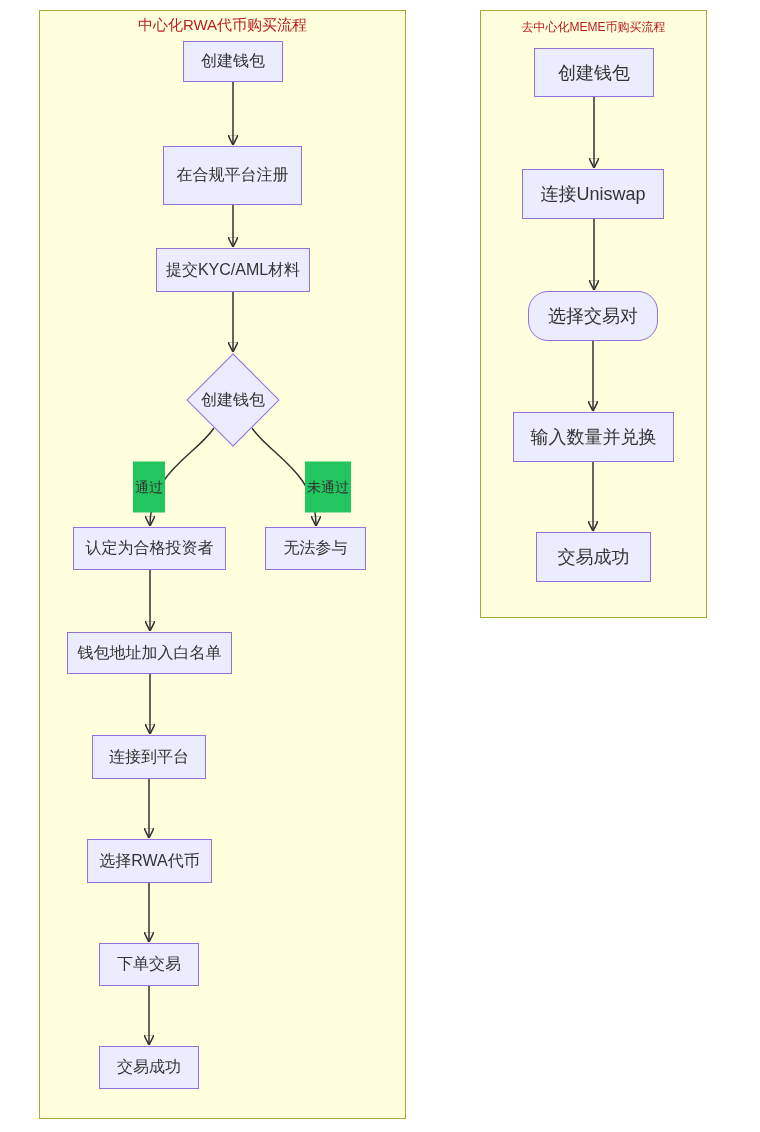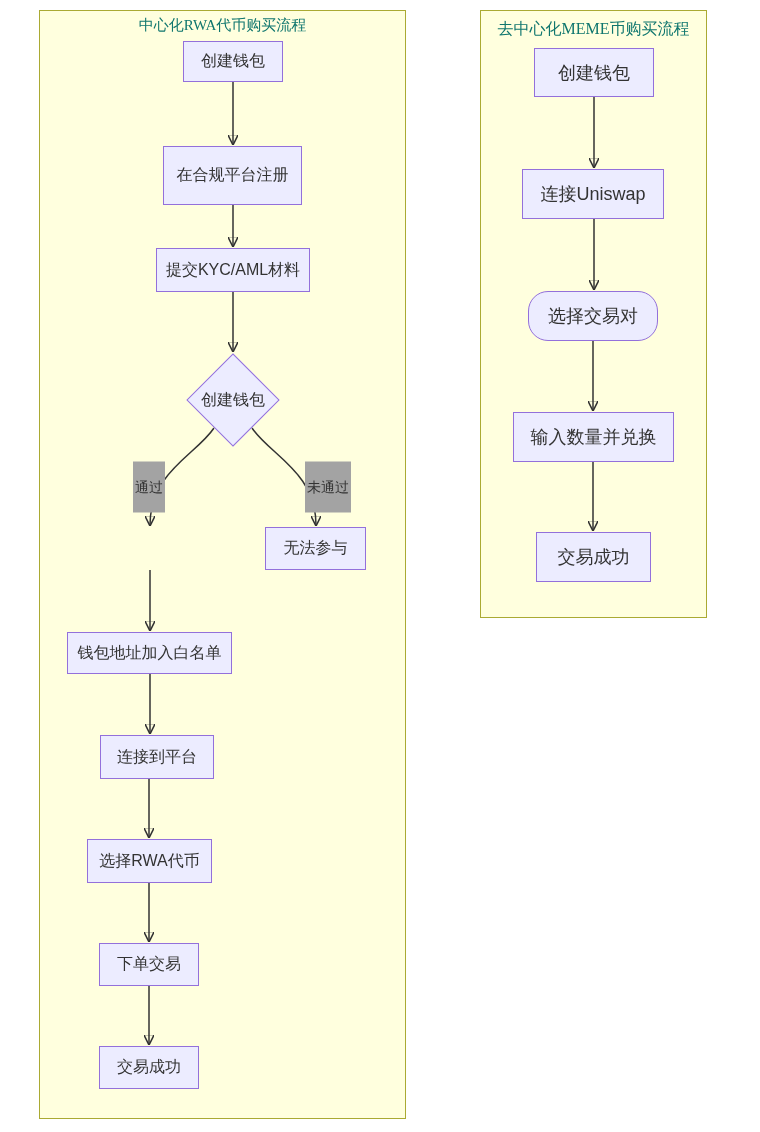--- a/index.html
+++ b/index.html
@@ -19,24 +19,23 @@
     border: 1px solid #aaaa33;
     box-sizing: border-box;
   }
   .cluster-left  { left: 39px;  top: 10px; width: 367px; height: 1109px; }
   .cluster-right { left: 480px; top: 10px; width: 227px; height: 608px; }
   .cluster-title {
     position: absolute;
     top: 5px; left: 0; width: 100%;
     text-align: center;
     font-size: 15px;
-    color: #0f766e;
-    font-family: Liberation Serif, serif;
+    color: #b91c1c;
   }
-  .cluster-right .cluster-title { top: 8px; font-size: 16px; }
+  .cluster-right .cluster-title { top: 8px; font-size: 12px; }
   
   svg.edges {
     position: absolute;
     left: 0; top: 0;
     width: 760px; height: 1132px;
     pointer-events: none;
   }
   svg.edges path {
     fill: none;
     stroke: #333333;
@@ -57,21 +56,21 @@
     white-space: nowrap;
   }
   .rnode { font-size: 18px; }
   
   .n-l1  { left: 183px; top: 41px;   width: 100px; height: 41px; }
   .n-l2  { left: 163px; top: 146px;  width: 139px; height: 59px; }
   .n-l3  { left: 156px; top: 248px;  width: 154px; height: 44px; }
   .n-l5  { left: 73px;  top: 527px;  width: 153px; height: 43px; }
   .n-l6  { left: 265px; top: 527px;  width: 101px; height: 43px; }
   .n-l7  { left: 67px;  top: 632px;  width: 165px; height: 42px; }
-  .n-l8  { left: 92px;  top: 735px;  width: 114px; height: 44px; margin-left: 8px; }
+  .n-l8  { left: 92px;  top: 735px;  width: 114px; height: 44px; }
   .n-l9  { left: 87px;  top: 839px;  width: 125px; height: 44px; }
   .n-l10 { left: 99px;  top: 943px;  width: 100px; height: 43px; }
   .n-l11 { left: 99px;  top: 1046px; width: 100px; height: 43px; }
   
   .n-r1  { left: 534px; top: 48px;  width: 120px; height: 49px; }
   .n-r2  { left: 522px; top: 169px; width: 142px; height: 50px; }
   .n-r3  { left: 528px; top: 291px; width: 130px; height: 50px; border-radius: 20px; }
   .n-r4  { left: 513px; top: 412px; width: 161px; height: 50px; }
   .n-r5  { left: 536px; top: 532px; width: 115px; height: 50px; }
   
@@ -87,21 +86,21 @@
     position: absolute;
     inset: 14px;
     background: #ececff;
     border: 1px solid #9370db;
     transform: rotate(45deg);
   }
   .diamond .node-label { position: relative; z-index: 1; }
   
   .edge-label {
     position: absolute;
-    background: #a3a3a3;
+    background: #22c55e;
     color: #333333;
     font-size: 14px;
     line-height: 19px;
     padding: 16px 2px;
     white-space: nowrap;
     transform: translate(-50%, -50%);
   }
   .el-pass { left: 149px; top: 487px; }
   .el-fail { left: 316px; top: 487px; margin-left: 12px; }
 </style>
@@ -147,20 +146,23 @@
   </div>
   <div class="node n-l2">
     <span class="node-label">在合规平台注册</span>
   </div>
   <div class="node n-l3">
     <span class="node-label">提交KYC/AML材料</span>
   </div>
   <div class="node diamond">
     <span class="node-label">创建钱包</span>
   </div>
+  <div class="node n-l5">
+    <span class="node-label">认定为合格投资者</span>
+  </div>
   <div class="node n-l7">
     <span class="node-label">钱包地址加入白名单</span>
   </div>
   <div class="node n-l6">
     <span class="node-label">无法参与</span>
   </div>
   <div class="node n-l8">
     <span class="node-label">连接到平台</span>
   </div>
   <div class="node n-l9">

